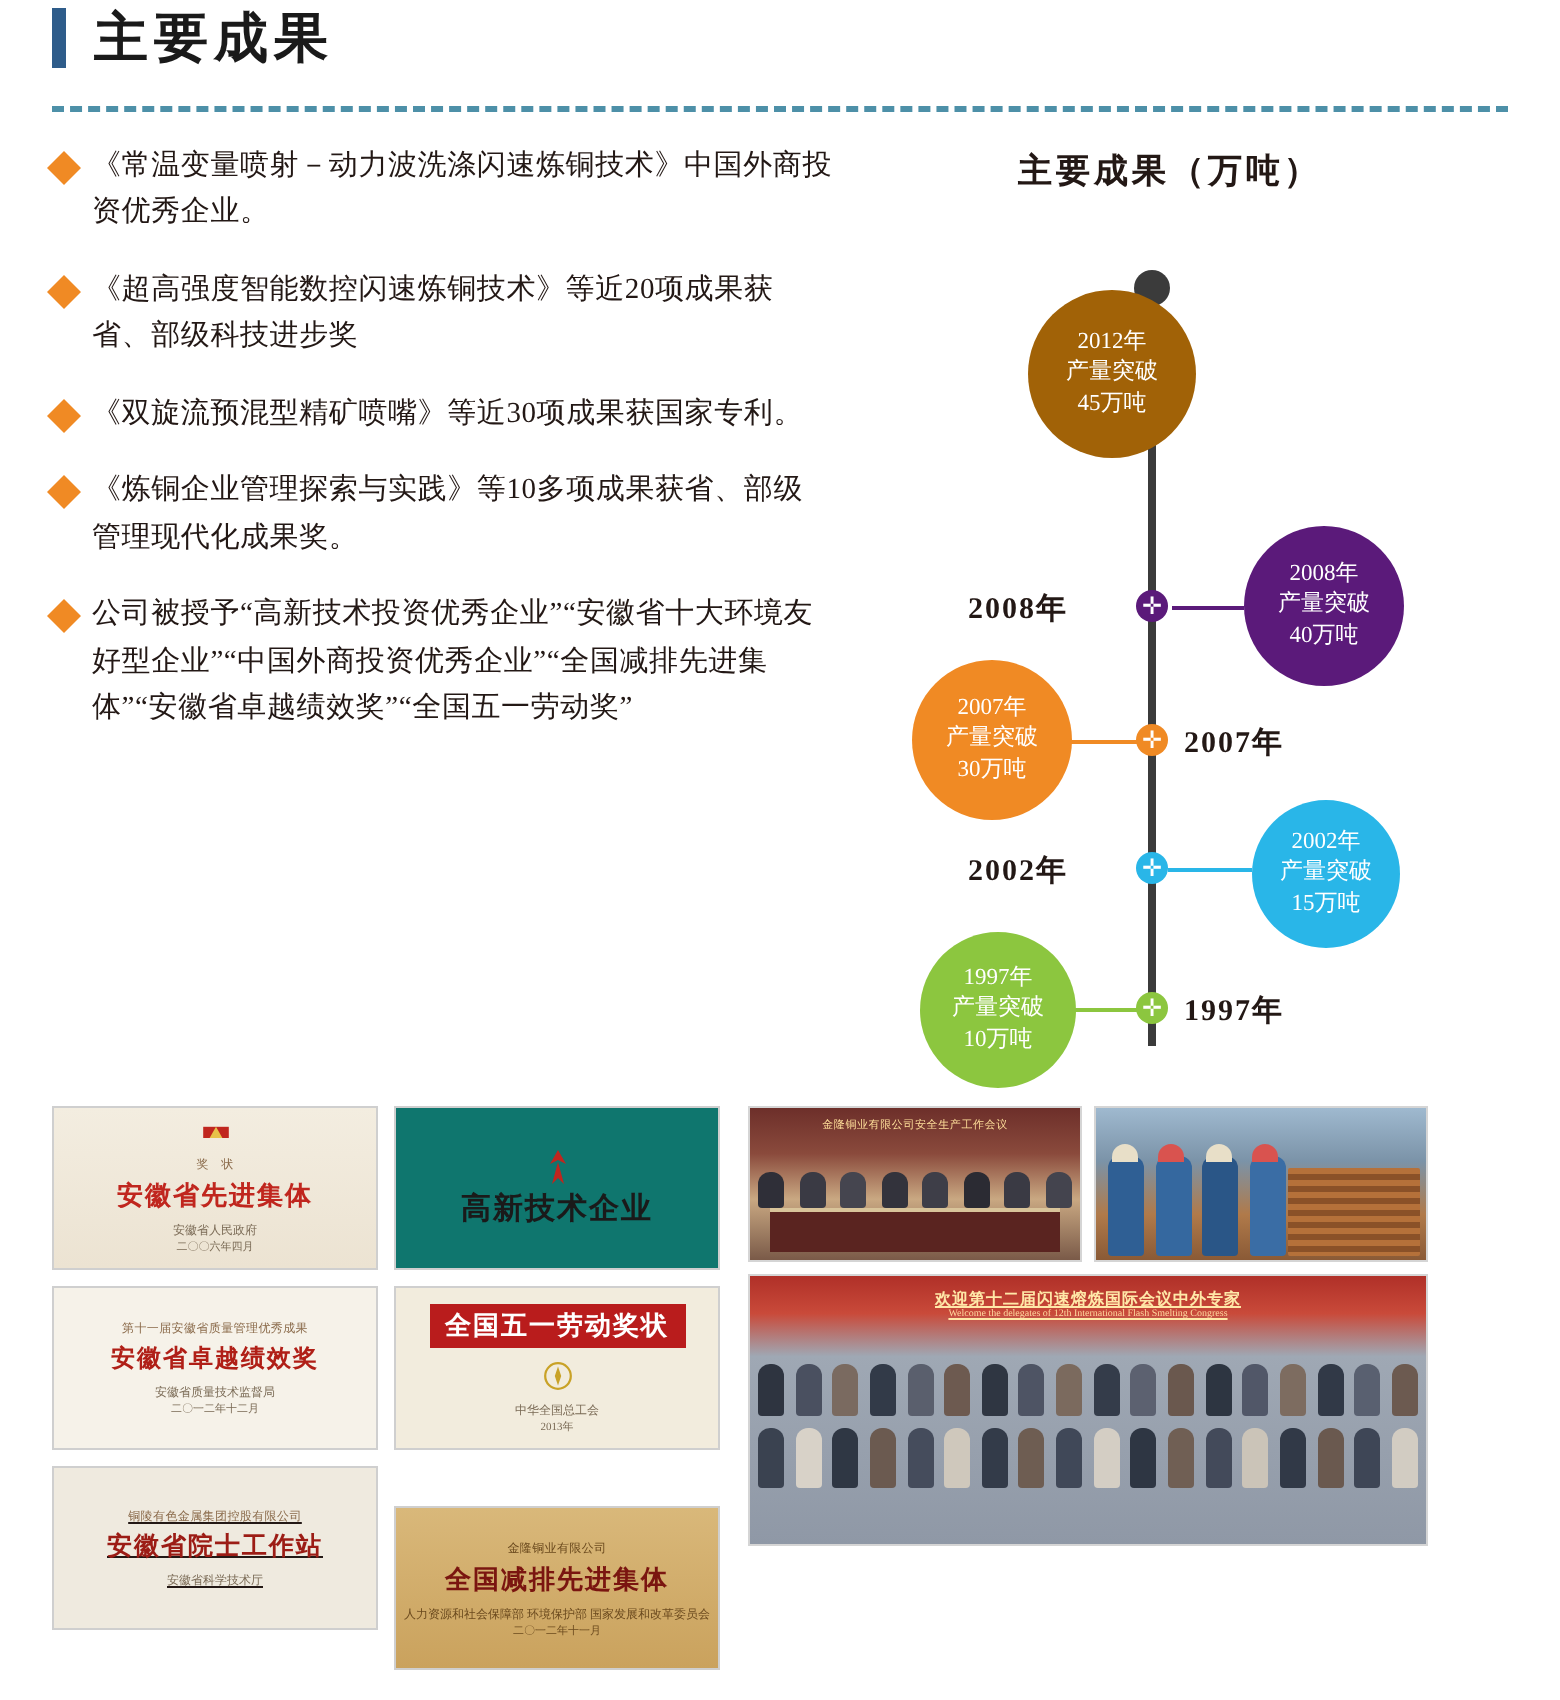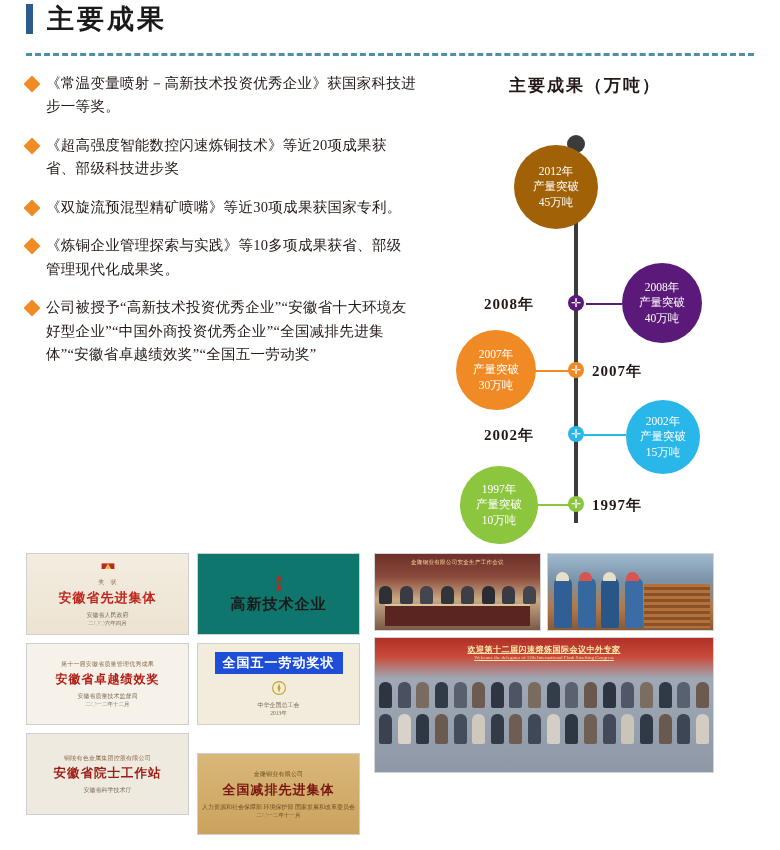--- a/index.html
+++ b/index.html
@@ -187,21 +187,21 @@
   }
 
   .cert-a { background: linear-gradient(#f3ede0,#ece3d2); }
   .cert-a .cert-main { color: #c0261e; }
   .cert-b { background: #0f766e; }
   .cert-b .cert-main { color: #1a1a1a; font-size: 15px; }
   .cert-c { background: #f6f2e9; }
   .cert-c .cert-main { color: #b01f17; font-size: 12px; }
   .cert-d { background: #f2ecdd; }
   .cert-d .cert-main { color: #b8241c; }
-  .cert-e { background: #efeadf; }
+  .cert-e { background: #efeadf; text-decoration: underline; }
   .cert-e .cert-main { color: #9c1c15; font-size: 12.5px; }
   .cert-f { background: linear-gradient(#d9b87a,#caa25d); margin-top: 20px; }
   .cert-f .cert-main { color: #7a1510; }
   .cert-f .cert-top, .cert-f .cert-sub, .cert-f .cert-sub2 { color: #6b4a1e; }
 
   
   .photos {
     width: 340px;
     display: flex;
     flex-direction: column;
@@ -261,21 +261,21 @@
   <div class="header-title">主要成果</div>
 </div>
 <div class="divider"></div>
 
 <div class="content">
 
   <div class="col-left">
     <ul class="bullet-list">
       <li class="bullet-item">
         <span class="bullet-diamond"></span>
-        <span class="bullet-text">《常温变量喷射－高新技术投资优秀企业》获国家科技进步一等奖。</span>
+        <span class="bullet-text">《常温变量喷射－动力波洗涤闪速炼铜技术》中国外商投资优秀企业。</span>
       </li>
       <li class="bullet-item">
         <span class="bullet-diamond"></span>
         <span class="bullet-text">《超高强度智能数控闪速炼铜技术》等近20项成果获省、部级科技进步奖</span>
       </li>
       <li class="bullet-item">
         <span class="bullet-diamond"></span>
         <span class="bullet-text">《双旋流预混型精矿喷嘴》等近30项成果获国家专利。</span>
       </li>
       <li class="bullet-item">
@@ -365,21 +365,21 @@
     </div>
 
     <div class="cert cert-c">
       <div class="cert-top">第十一届安徽省质量管理优秀成果</div>
       <div class="cert-main">安徽省卓越绩效奖</div>
       <div class="cert-sub">安徽省质量技术监督局</div>
       <div class="cert-sub2">二〇一二年十二月</div>
     </div>
 
     <div class="cert cert-d">
-      <div class="cert-main" style="background:#1d4ed8;color:#fff;padding:2px 8px;text-align:right;">全国五一劳动奖状</div>
+      <div class="cert-main" style="background:#b91c1c;color:#fff;padding:2px 8px;text-align:right;">全国五一劳动奖状</div>
       <svg class="cert-emblem" viewBox="0 0 20 20" style="margin-top:6px">
         <circle cx="10" cy="10" r="8" fill="none" stroke="#c9a227" stroke-width="1.4"></circle>
         <path d="M10 4 L12 10 L10 16 L8 10 Z" fill="#c9a227"></path>
       </svg>
       <div class="cert-sub">中华全国总工会</div>
       <div class="cert-sub2">2013年</div>
     </div>
 
     <div class="cert cert-e">
       <div class="cert-top">铜陵有色金属集团控股有限公司</div>

